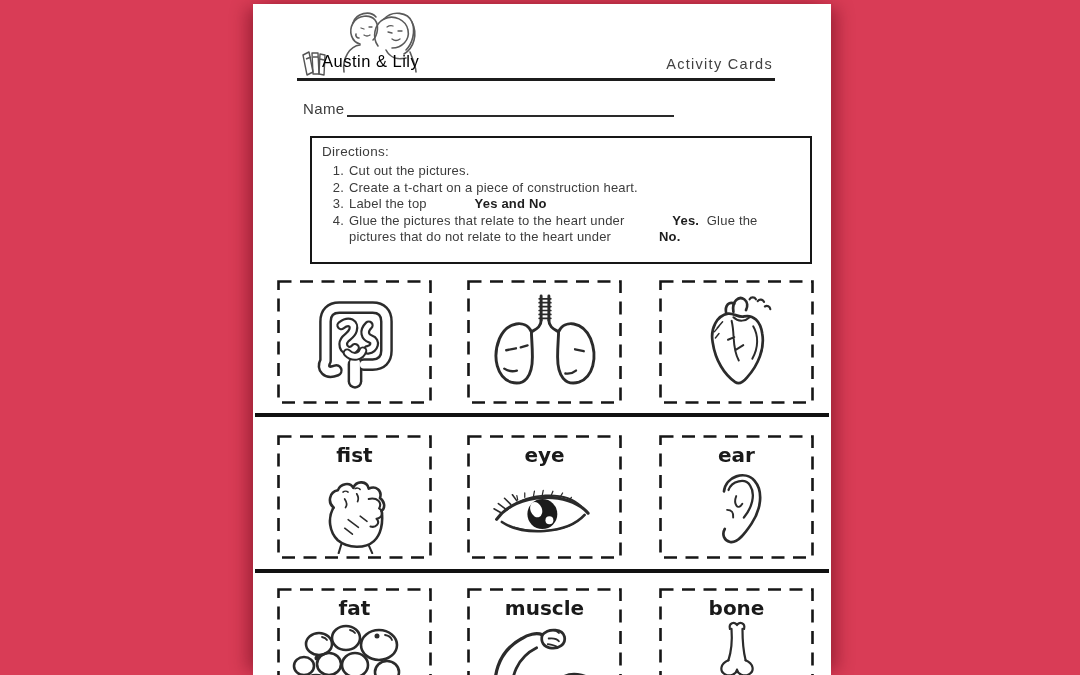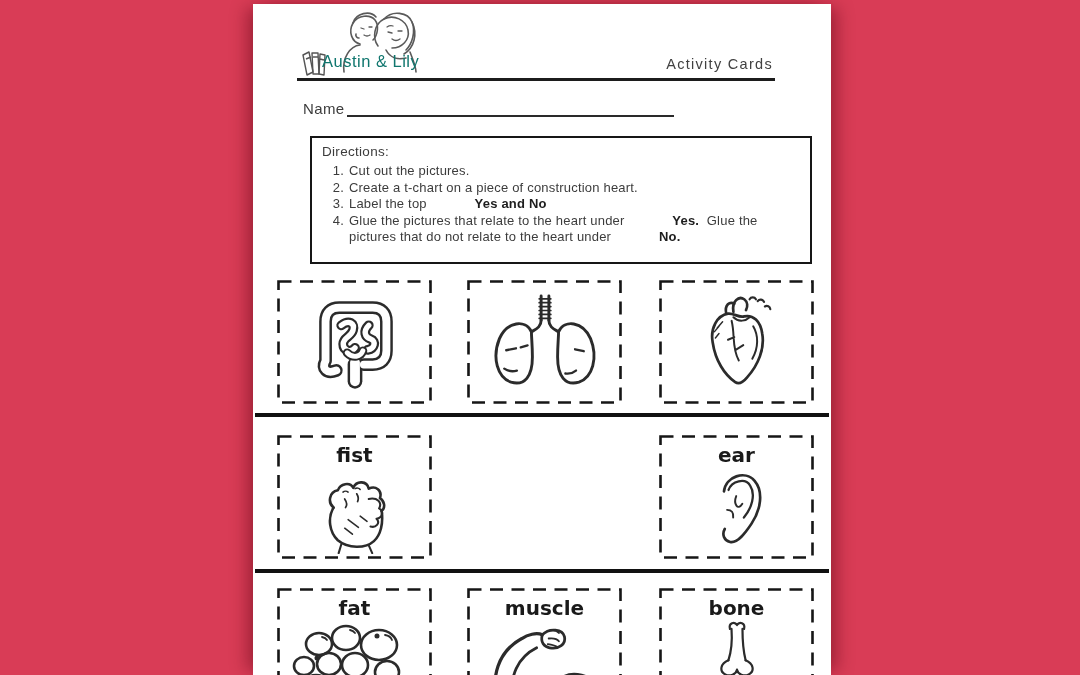--- a/index.html
+++ b/index.html
@@ -2,21 +2,21 @@
 <html><head>
 <meta charset="utf-8">
 <style>
   html,body{margin:0;padding:0;}
   body{width:1080px;height:675px;overflow:hidden;font-family:"Liberation Sans",sans-serif;}
   .stage{position:relative;width:1080px;height:675px;background:#D93C56;overflow:hidden;}
   .paper{position:absolute;left:253px;top:4px;width:578px;height:671px;background:#ffffff;
          overflow:hidden;box-shadow:-10px 0 16px -4px rgba(90,5,20,.45),10px 0 16px -4px rgba(90,5,20,.45);}
   
   .logo-wrap{position:absolute;left:45px;top:4px;width:150px;height:72px;}
-  .brand{position:absolute;left:24px;top:44px;font-size:16.5px;color:#0f766e;letter-spacing:.5px;white-space:nowrap;}
+  .brand{position:absolute;left:24px;top:44px;font-size:16.5px;color:#000000;letter-spacing:.5px;white-space:nowrap;}
   .doc-type{position:absolute;top:52px;right:58px;font-size:14.5px;letter-spacing:1.3px;color:#414141;white-space:nowrap;}
   .header-line{position:absolute;left:44px;top:74px;width:478px;height:3px;background:#1c1c1c;}
   
   .name-row{position:absolute;left:50px;top:96px;font-size:15px;color:#3c3c3c;letter-spacing:.4px;}
   .name-line{display:inline-block;width:327px;border-bottom:2px solid #2a2a2a;height:14px;margin-left:2px;vertical-align:bottom;}
   
   .dir-box{position:absolute;left:57px;top:132px;width:502px;height:128px;border:2px solid #161616;box-sizing:border-box;
            padding:6px 6px 0 10px;color:#3c3c3c;}
   .dir-title{font-size:13.5px;letter-spacing:.3px;margin-bottom:4px;}
   .dir-item{display:flex;font-size:13px;letter-spacing:.2px;line-height:16.5px;}
@@ -174,20 +174,43 @@
             <path d="M34,89 L31,99 M66,90 L70,99" stroke-width="2.4"></path>
             <path d="M38,36 q4,6 1,10 M52,30 q3,5 1,9" stroke-width="2"></path>
             <path d="M36,28 a4,3 0 0 1 6,0 M50,24 a4,3 0 0 1 6,1" stroke-width="1.8"></path>
             <path d="M42,60 l12,9 M38,70 l9,7 M56,56 l8,6" stroke-width="1.8"></path>
           </g>
         </svg>
         </div>
       </div>
     </div>
 
+    <div class="card" style="left:214px;top:431px;">
+      <svg class="dash" width="155" height="124">
+          <rect x="1.5" y="1.5" width="152" height="121" fill="none" stroke="#161616" stroke-width="2.6" stroke-dasharray="13 8.5"></rect>
+        </svg>
+      <div class="card-inner">
+        <div class="card-label">eye</div>
+        <div class="card-art">
+        <svg width="120" height="66" viewBox="0 0 130 75">
+          <circle cx="62" cy="41" r="17" fill="#1b1b1b" stroke="none"></circle>
+          <ellipse cx="55" cy="36" rx="6.5" ry="9" fill="#fff" transform="rotate(-22 55 36)"></ellipse>
+          <circle cx="70" cy="48" r="4.5" fill="#fff"></circle>
+          <g class="ink">
+            <path d="M10,47 C32,16 92,14 114,40" stroke-width="3.5"></path>
+            <path d="M22,36 C44,16 88,14 106,32" stroke-width="2"></path>
+            <path d="M16,50 C40,66 90,64 110,42" stroke-width="3"></path>
+            <path d="M30,56 C52,63 86,61 100,50" stroke-width="1.8"></path>
+            <path d="M16,40 l-9,-5 M20,35 l-8,-6 M26,30 l-7,-7 M33,26 l-5,-7" stroke-width="1.8"></path>
+            <path d="M34,25 l-1,-5 M42,22 l0,-5 M52,20 l1,-5 M62,19 l1,-5 M72,20 l2,-5 M82,22 l3,-5 M92,26 l3,-4" stroke-width="1.4"></path>
+          </g>
+        </svg>
+        </div>
+      </div>
+    </div>
 
     <div class="card" style="left:406px;top:431px;text-decoration:underline;">
       <svg class="dash" width="155" height="124">
           <rect x="1.5" y="1.5" width="152" height="121" fill="none" stroke="#161616" stroke-width="2.6" stroke-dasharray="13 8.5"></rect>
         </svg>
       <div class="card-inner">
         <div class="card-label">ear</div>
         <div class="card-art">
         <svg width="70" height="88" viewBox="0 0 90 115">
           <g class="ink">

